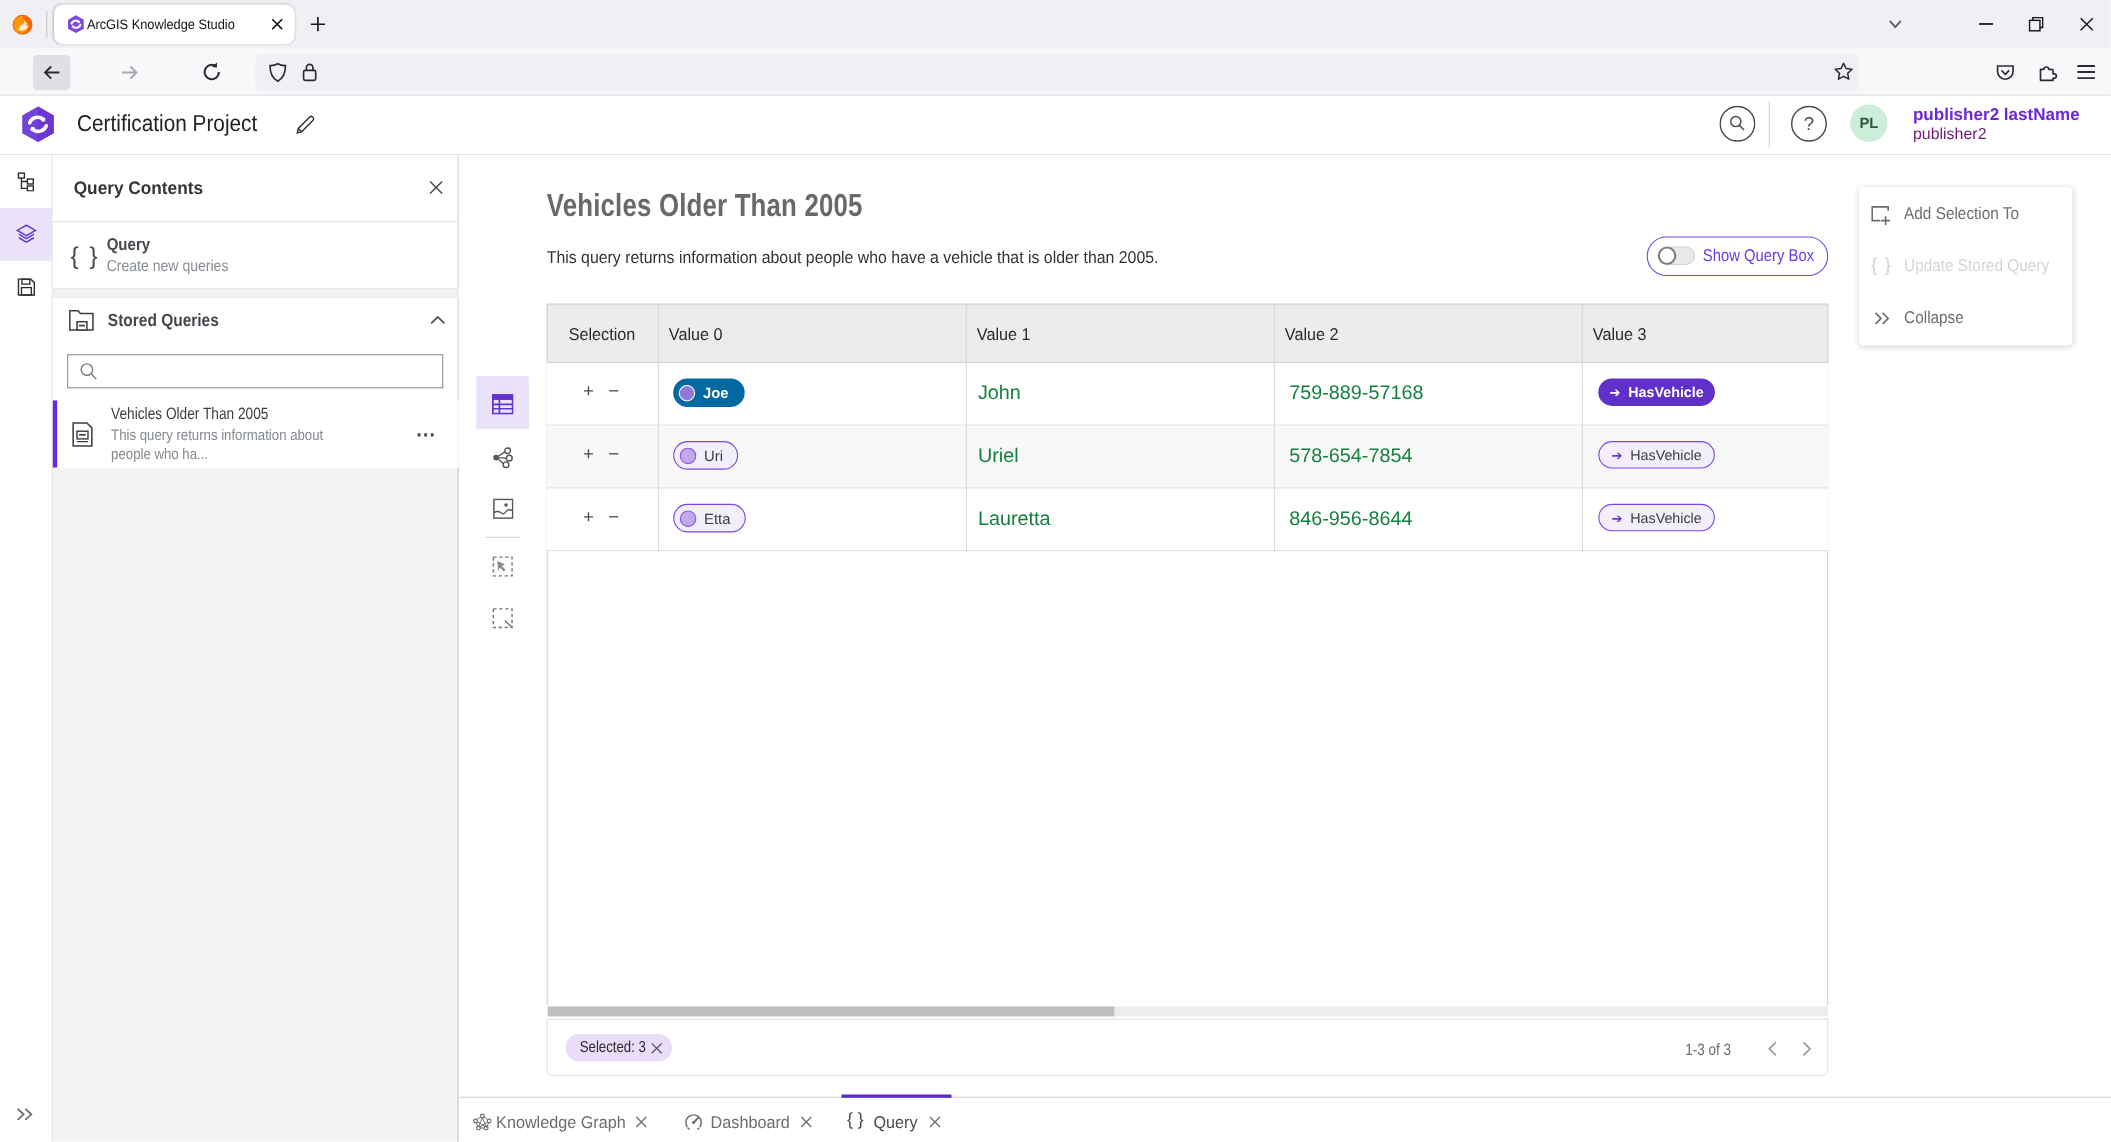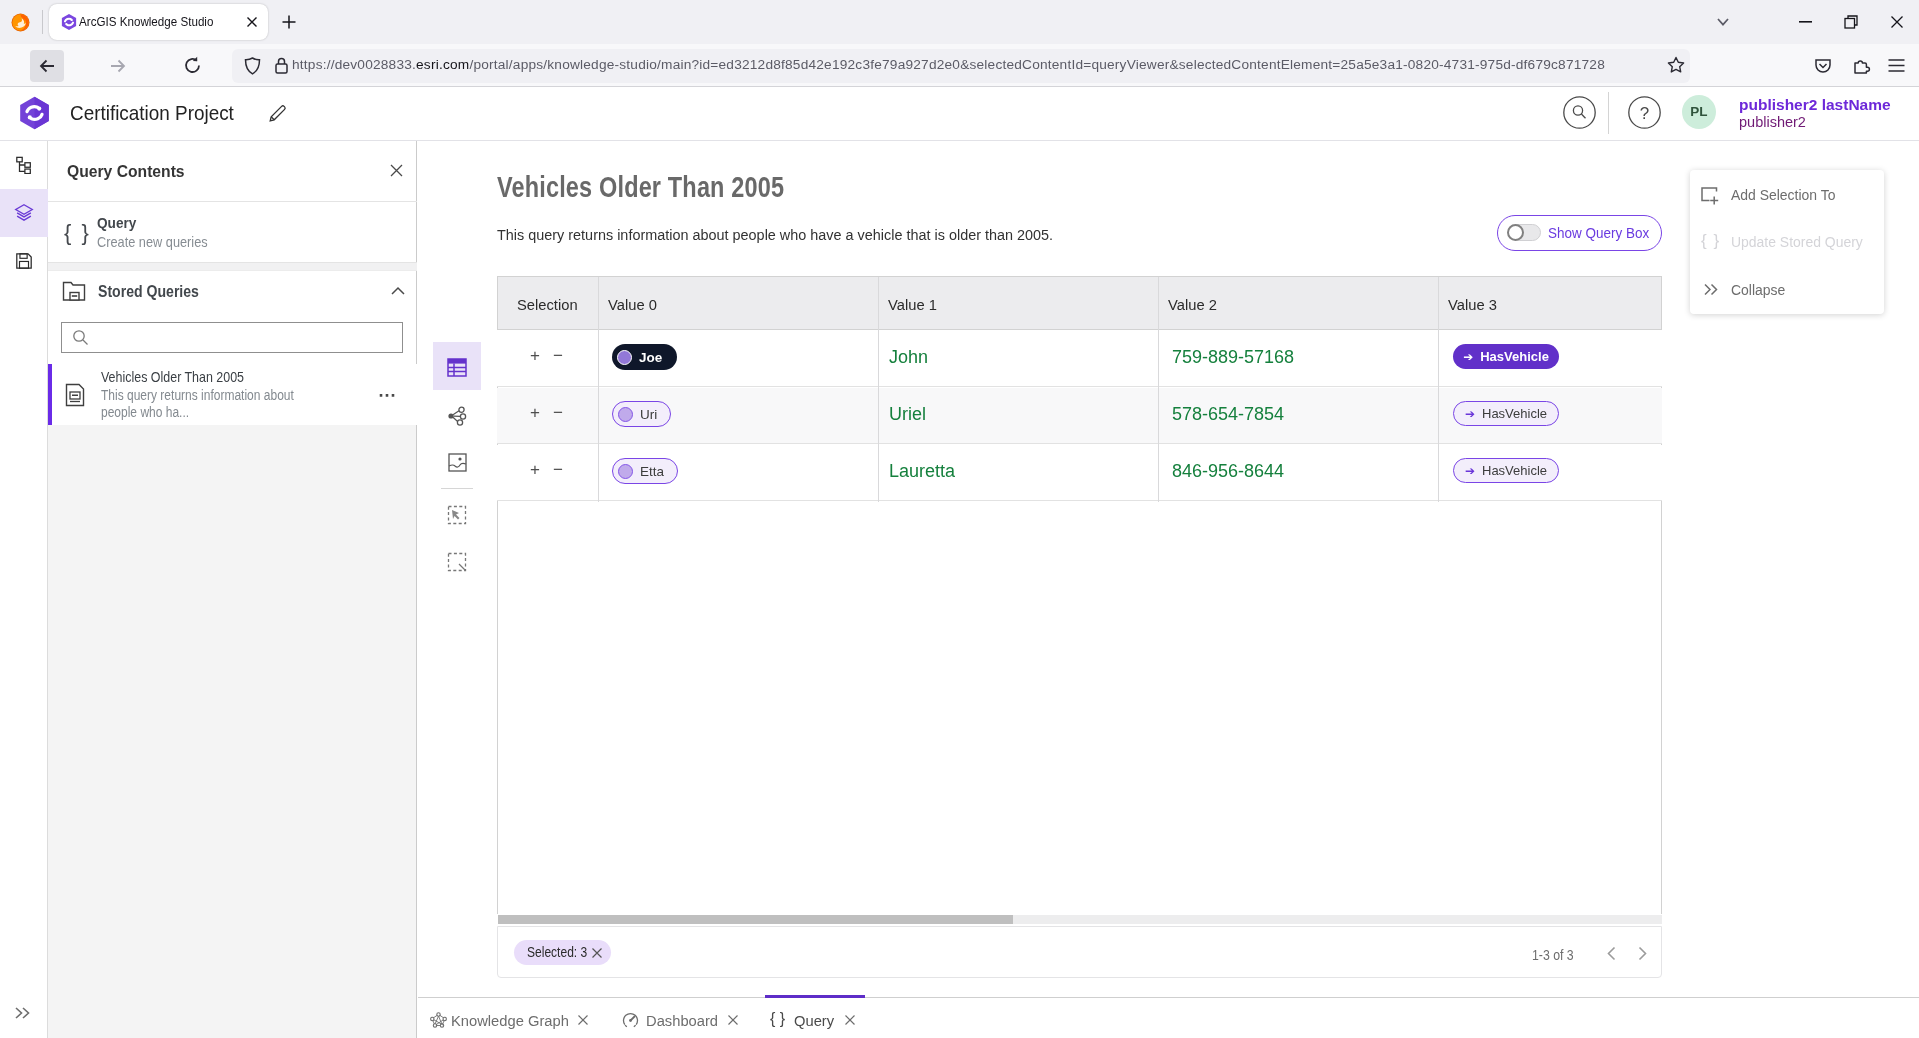--- a/index.html
+++ b/index.html
@@ -68,42 +68,41 @@
 #dropcard { left:1690px; top:170px; width:194px; height:144px; background:#fff; border-radius:4px; box-shadow:0 1px 6px rgba(0,0,0,.18); }
 .dropitem { position:absolute; left:1731px; font-size:15.5px; color:#6d6d6d; transform:scaleX(0.9); transform-origin:0 0; white-space:nowrap; }
 
 #tabbar { left:418px; top:997px; width:1501px; height:41px; background:#fff; border-top:1px solid #cfcfcf; }
 #activeline { left:765px; top:995px; width:100px; height:3px; background:#5e2dc8; }
 .btab { position:absolute; top:1012px; font-size:15.5px; color:#6d6d6d; transform:scaleX(0.95); transform-origin:0 0; white-space:nowrap; }
 
 .pm { font-size:17px; color:#4e4e4e; }
 .cellt { font-size:18px; color:#15803d; }
 .entpill { height:26px; border-radius:13px; display:flex; align-items:center; padding-left:5px; }
-.entfill { background:#0f172a; }
+.entfill { background:#0369a1; }
 .entline { background:#f3eefb; border:1.4px solid #7a45e6; }
 .entcirc { width:15px; height:15px; border-radius:50%; display:inline-block; }
 .entcircf { background:#9278d8; border:1.4px solid #fff; }
 .entcircl { background:#c0aaeb; border:1.4px solid #8456e8; }
 .entlab { font-size:13.5px; color:#3c3c3c; margin-left:7px; }
 .relpill { height:25px; width:106px; border-radius:13px; display:flex; align-items:center; justify-content:center; font-size:13px; color:#3c3c3c; }
 .relfill { background:#6130c9; }
 .relline { background:#f3eefb; border:1.4px solid #7a45e6; }
 .relarrow { margin-right:7px; color:#6a35d9; font-size:12px; }
 </style>
 </head>
 <body>
 <div id="stage">
   <div class="abs" id="titlebar"></div>
   <div class="abs" id="tabsep"></div>
   <div class="abs" id="tab"></div>
   <div class="abs" id="tabtitle">ArcGIS Knowledge Studio</div>
   <div class="abs" id="navbar"></div>
   <div class="abs" id="backbox"></div>
   <div class="abs" id="urlfield"></div>
-  <div class="abs" id="urltext">https://dev0028833.<b>esri.com</b>/portal/apps/knowledge-studio/main?id=ed3212d8f85d42e192c3fe79a927d2e0&amp;selectedContentId=queryViewer&amp;selectedContentElement=25a5e3a1-0820-4731-975d-df679c871728</div>
   <div class="abs" id="appheader"></div>
   <div class="abs" id="apptitle">Certification Project</div>
   <div class="abs" id="pname">publisher2 lastName</div>
   <div class="abs" id="pname2">publisher2</div>
   <div class="abs" id="leftstrip"></div>
   <div class="abs" id="stripsel"></div>
   <div class="abs" id="panel"></div>
   <div class="abs" id="panelwhite"></div>
   <div class="abs" style="left:416px; top:141px; width:1px; height:897px; background:#cbcbcb;"></div>
   <div class="abs" id="paneltitle">Query Contents</div>

